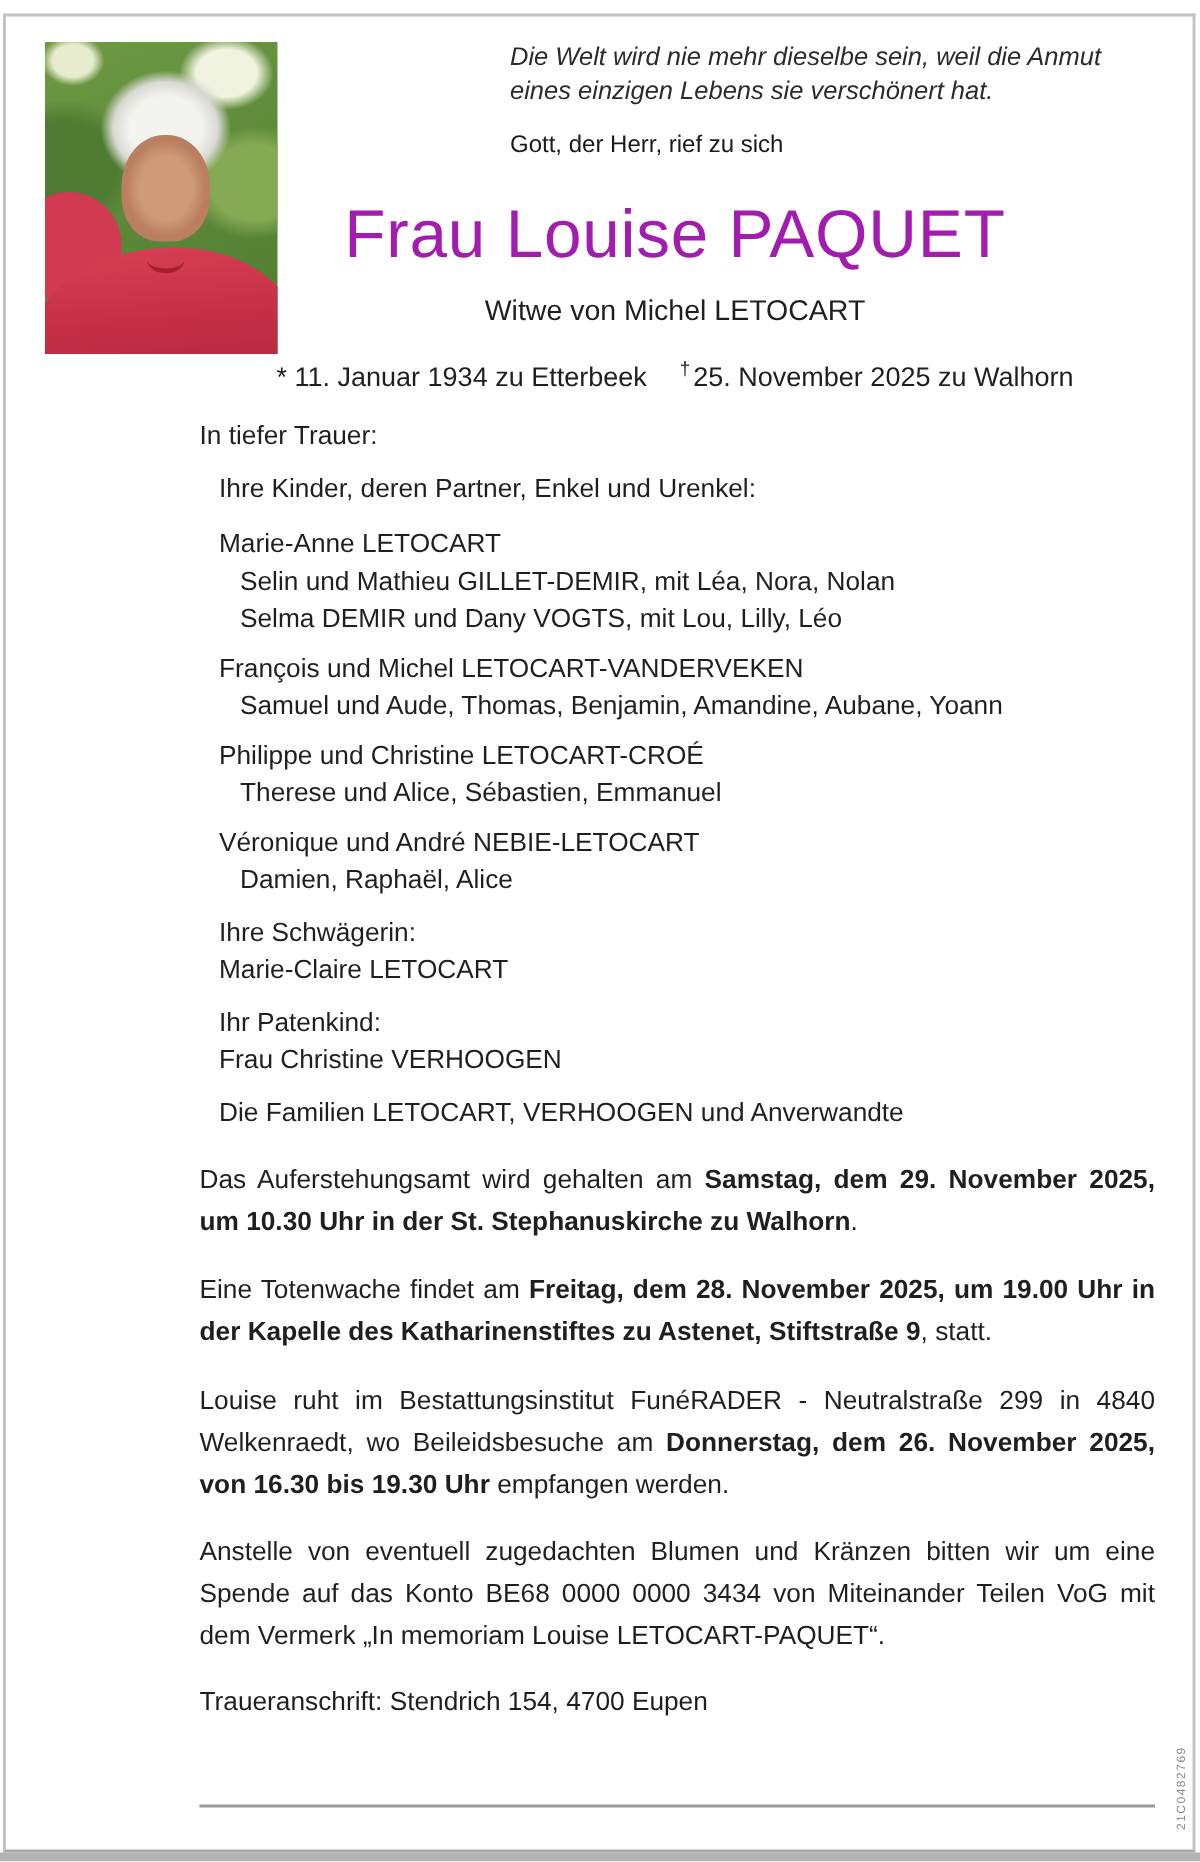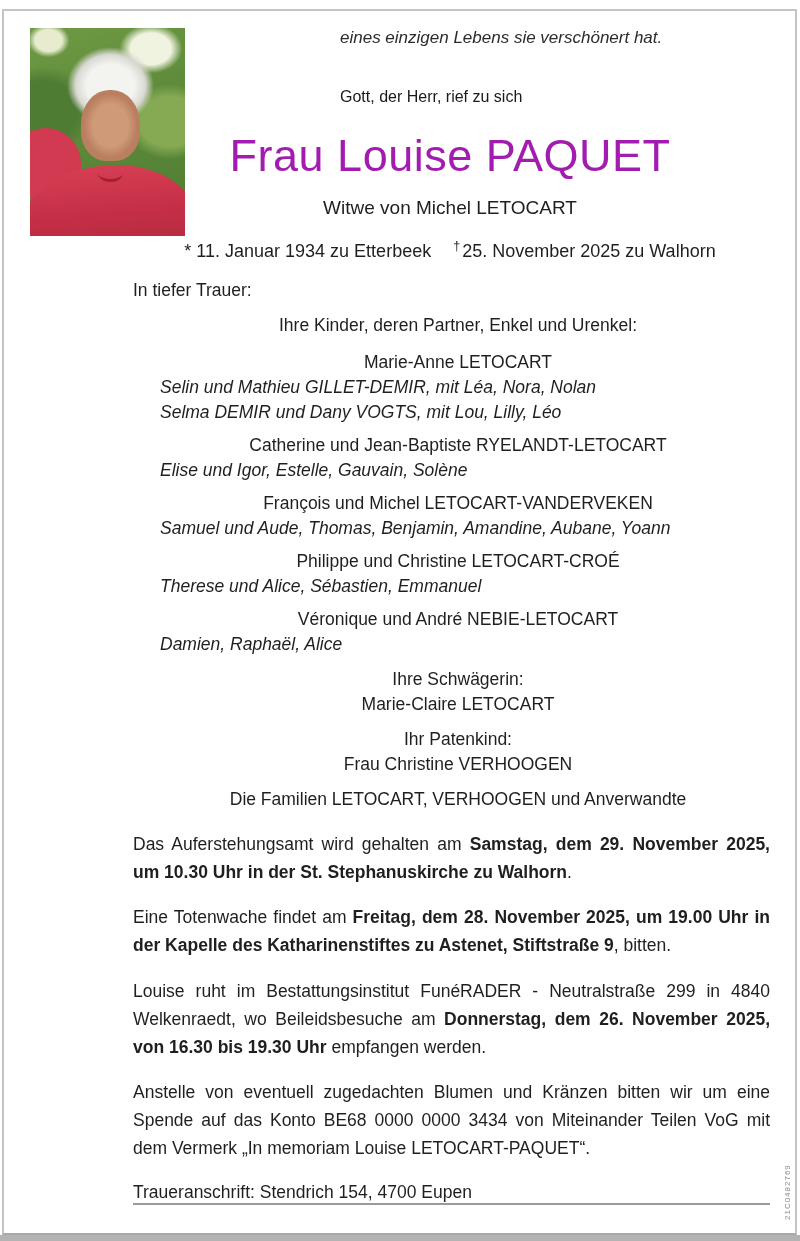--- a/index.html
+++ b/index.html
@@ -60,22 +60,22 @@
     font-size:45px;letter-spacing:0.5px;color:#a21caf;font-weight:500;
   }
   .subtitle{position:absolute;left:105px;top:197px;width:690px;text-align:center;font-size:19px;}
   .dates{position:absolute;left:105px;top:239px;width:690px;text-align:center;font-size:18px;white-space:nowrap;}
   .dates .gap{display:inline-block;width:22px;}
   .dagger{vertical-align:super;font-size:70%;margin-right:2px;}
 
   
   .content{position:absolute;left:133px;top:278px;width:637px;font-size:17.5px;}
   .content .line{line-height:25px;}
-  .indent1{margin-left:13px;text-align:center;}
-  .indent2{margin-left:27px;font-style:italic;}
+  .indent1{margin-left:13px;}
+  .indent2{margin-left:27px;}
   .mt-s{margin-top:10px;}
   .mt-m{margin-top:12px;}
   .mt-f{margin-top:8px;}
   .para{line-height:28px;text-align:justify;}
   .para b{font-weight:bold;}
   .address{line-height:25px;margin-top:14px;}
 
   
   .footer-divider{position:absolute;left:133px;top:1203px;width:637px;border-top:2px solid #9a9a9a;}
   .footer-row{
@@ -106,41 +106,38 @@
 
 <div class="photo">
   <div class="hair"></div>
   <div class="face"></div>
   <div class="shoulder"></div>
   <div class="jacket"></div>
   <div class="necklace"></div>
 </div>
 
 <div class="quote">
+  <div>Die Welt wird nie mehr dieselbe sein, weil die Anmut</div>
   <div>eines einzigen Lebens sie verschönert hat.</div>
 </div>
 <div class="call-line">Gott, der Herr, rief zu sich</div>
 <div class="name-title">Frau Louise PAQUET</div>
 <div class="subtitle">Witwe von Michel LETOCART</div>
 <div class="dates">
   <span>* 11. Januar 1934 zu Etterbeek</span><span class="gap"></span><span class="dagger">†</span><span>25. November 2025 zu Walhorn</span>
 </div>
 
 <div class="content">
   <div class="line">In tiefer Trauer:</div>
   <div class="line indent1 mt-s">Ihre Kinder, deren Partner, Enkel und Urenkel:</div>
 
   <div>
     <div class="line indent1 mt-m">Marie-Anne LETOCART</div>
     <div class="line indent2">Selin und Mathieu GILLET-DEMIR, mit Léa, Nora, Nolan</div>
     <div class="line indent2">Selma DEMIR und Dany VOGTS, mit Lou, Lilly, Léo</div>
-  </div>
-  <div>
-    <div class="line indent1 mt-f">Catherine und Jean-Baptiste RYELANDT-LETOCART</div>
-    <div class="line indent2">Elise und Igor, Estelle, Gauvain, Solène</div>
   </div>
   <div>
     <div class="line indent1 mt-f">François und Michel LETOCART-VANDERVEKEN</div>
     <div class="line indent2">Samuel und Aude, Thomas, Benjamin, Amandine, Aubane, Yoann</div>
   </div>
   <div>
     <div class="line indent1 mt-f">Philippe und Christine LETOCART-CROÉ</div>
     <div class="line indent2">Therese und Alice, Sébastien, Emmanuel</div>
   </div>
   <div>
@@ -151,21 +148,21 @@
   <div class="line indent1 mt-s">Ihre Schwägerin:</div>
   <div class="line indent1">Marie-Claire LETOCART</div>
 
   <div class="line indent1 mt-s">Ihr Patenkind:</div>
   <div class="line indent1">Frau Christine VERHOOGEN</div>
 
   <div class="line indent1 mt-s">Die Familien LETOCART, VERHOOGEN und Anverwandte</div>
 
   <p class="para"><span>Das Auferstehungsamt wird gehalten am </span><b>Samstag, dem 29. November 2025, um 10.30 Uhr in der St. Stephanuskirche zu Walhorn</b><span>.</span></p>
 
-  <p class="para"><span>Eine Totenwache findet am </span><b>Freitag, dem 28. November 2025, um 19.00 Uhr in der Kapelle des Katharinenstiftes zu Astenet, Stiftstraße 9</b><span>, bitten.</span></p>
+  <p class="para"><span>Eine Totenwache findet am </span><b>Freitag, dem 28. November 2025, um 19.00 Uhr in der Kapelle des Katharinenstiftes zu Astenet, Stiftstraße 9</b><span>, statt.</span></p>
 
   <p class="para"><span>Louise ruht im Bestattungsinstitut FunéRADER - Neutralstraße 299 in 4840 Welkenraedt, wo Beileidsbesuche am </span><b>Donnerstag, dem 26. November 2025, von 16.30 bis 19.30 Uhr</b><span> empfangen werden.</span></p>
 
   <p class="para"><span>Anstelle von eventuell zugedachten Blumen und Kränzen bitten wir um eine Spende auf das Konto BE68 0000 0000 3434 von Miteinander Teilen VoG mit dem Vermerk „In memoriam Louise LETOCART-PAQUET“.</span><b></b><span></span></p>
 
   <div class="address">Traueranschrift: Stendrich 154, 4700 Eupen</div>
 </div>
 
 <div class="footer-divider"></div>
 <div class="footer-row">

